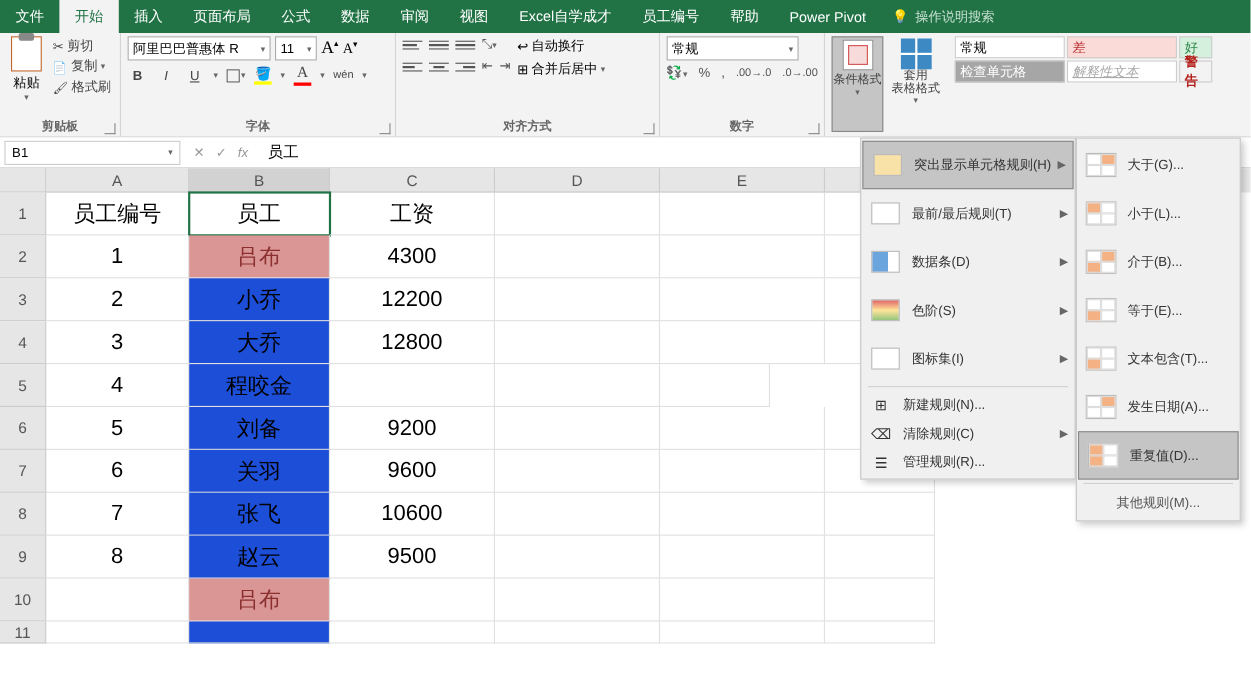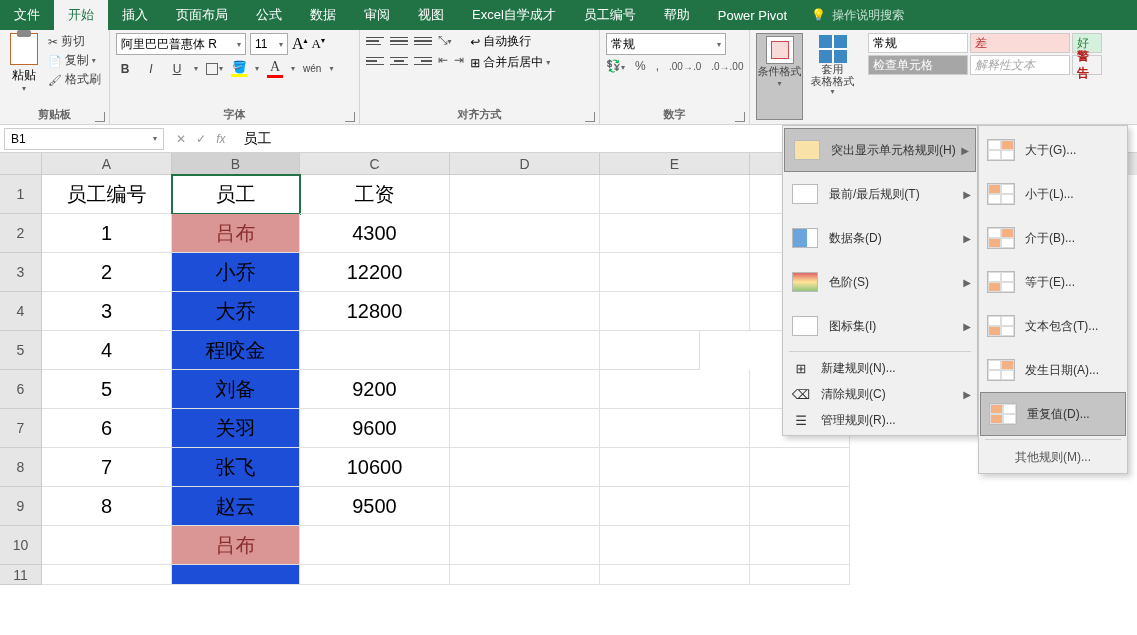--- a/index.html
+++ b/index.html
@@ -66,21 +66,21 @@
 .big-btn.active{background:#c5c5c5;border:1px solid #888;}
 
 
 .styles-gal{display:flex;flex-direction:column;gap:2px;}
 .styles-row{display:flex;gap:2px;}
 .style-swatch{width:100px;height:20px;border:1px solid #ccc;display:flex;align-items:center;padding:0 4px;font-size:12px;}
 .sw-normal{background:#fff;}
 .sw-bad{background:#fadbd8;color:#bb3333;}
 .sw-good{background:#d5f0dc;color:#2e8648; width:30px;}
 .sw-check{background:#a6a6a6;color:#fff;}
-.sw-explain{background:#fff;color:#aaa;font-style:italic;}
+.sw-explain{background:#fff;color:#aaa;font-style:italic;text-decoration:underline;}
 .sw-warn{color:#b5221e;font-weight:bold; width:30px;}
 
 
 .fbar{height:28px;border-bottom:1px solid #d4d4d4;display:flex;align-items:center;background:#fff;}
 .namebox{width:160px;height:22px;border:1px solid #ccc;margin-left:4px;display:flex;align-items:center;padding:0 6px;justify-content:space-between;font-size:12px;}
 .fbar-btns{display:flex;gap:10px;color:#999;padding:0 12px;align-items:center;}
 .fbar-input{flex:1;padding:0 6px;font-size:14px;}
 
 
 .sheet{position:relative;}

